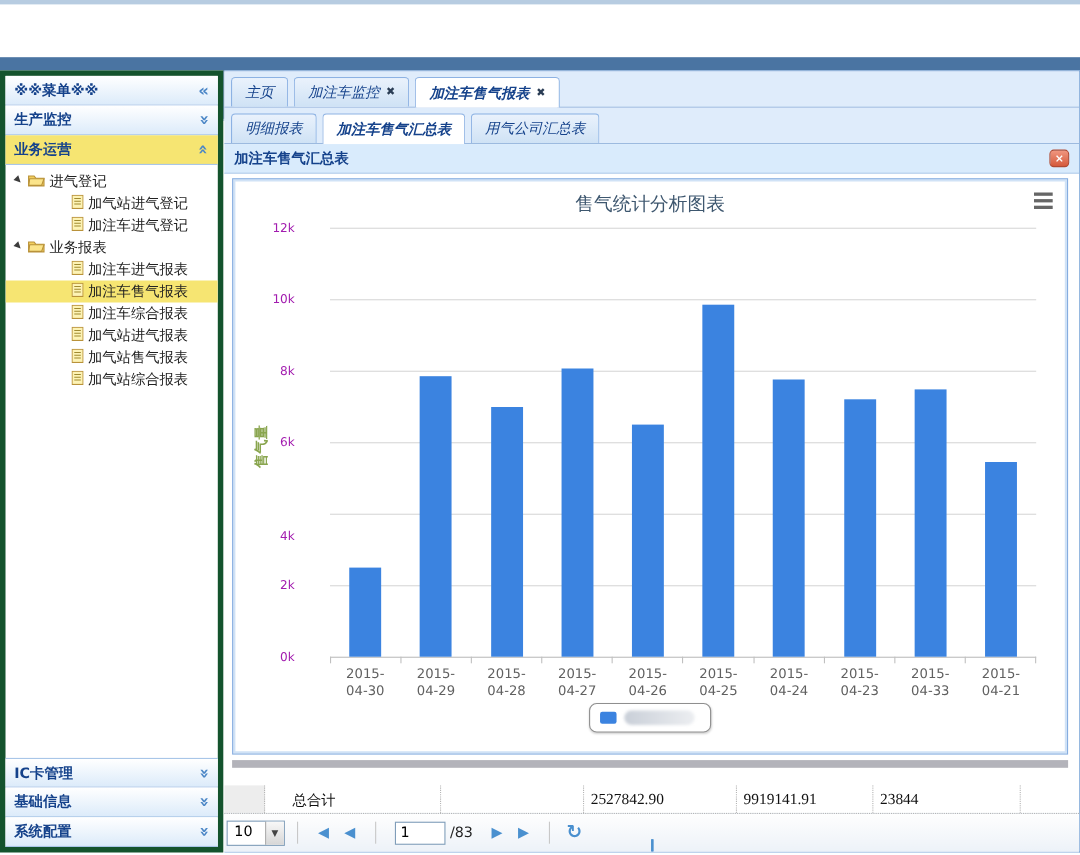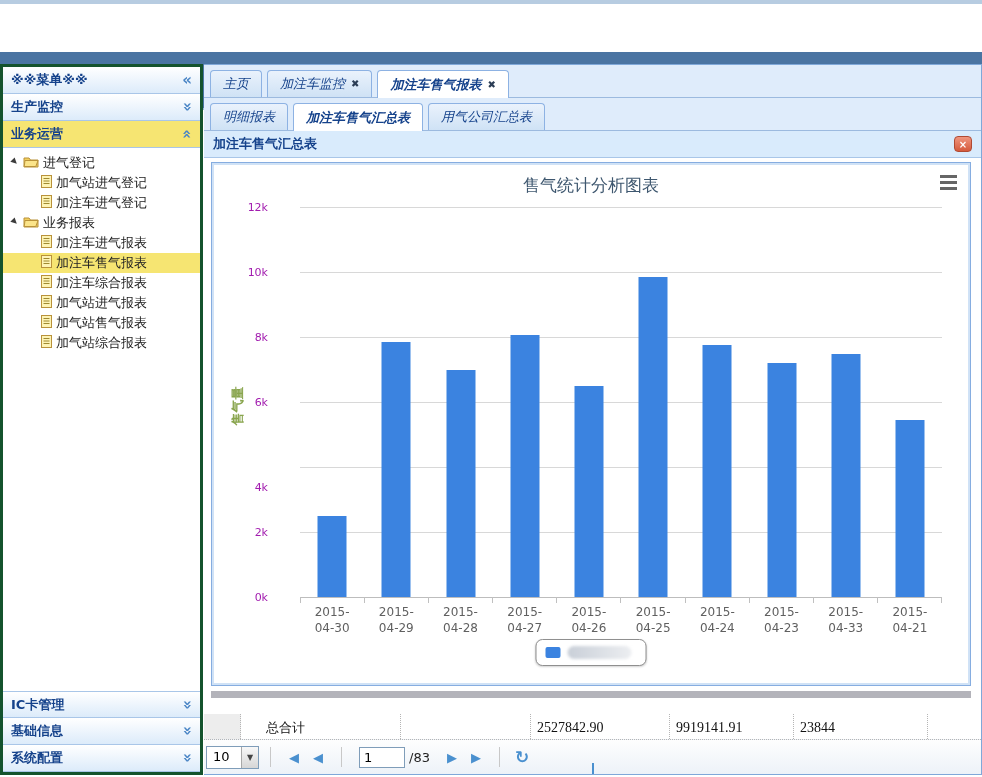--- a/index.html
+++ b/index.html
@@ -5,33 +5,33 @@
   * { margin:0; padding:0; box-sizing:border-box; }
   html,body { width:982px; height:777px; }
   body { position:relative; font-family:"DejaVu Sans","Liberation Sans",sans-serif; background:#fff; overflow:hidden; }
 
   
   .top-strip { position:absolute; left:0; top:0; width:982px; height:4px; background:#b7cce1; }
   .app-header { position:absolute; left:0; top:4px; width:982px; height:58px; background:#4a74a2; border-bottom:2px solid #9db9d6;margin-top:48px; }
   .app-title { position:absolute; left:95px; top:7px; font-size:34px; letter-spacing:3px; color:#fff; }
 
   
-  .sidebar { position:absolute; left:0; top:64px; width:203px; height:711px; background:#fff; border:3px solid #14532d; display:flex; flex-direction:column; }
+  .sidebar { position:absolute; left:0; top:64px; width:203px; height:711px; background:#fff; border:5px solid #14532d; display:flex; flex-direction:column; }
   .acc-header { height:27px; flex:0 0 27px; display:flex; align-items:center; justify-content:space-between; padding:0 8px; font-size:13px; font-weight:bold; color:#15428b; background:linear-gradient(#ffffff,#dcebfa); border-bottom:1px solid #a9c6e8; cursor:pointer; }
   .acc-header.bordered-top { border-top:1px solid #a9c6e8; }
   .acc-header.selected { background:#f6e572;gap:16px; }
   .chev { display:inline-block; color:#4b86c6; font-weight:bold; font-size:15px; line-height:10px; }
   .chev.down { transform:rotate(-90deg); }
   .chev.up { transform:rotate(90deg); }
   .tree { flex:1 1 auto; overflow:hidden; padding-top:5px; }
   .tree-row { height:20px; display:flex; align-items:center; font-size:13px; color:#222; cursor:pointer; white-space:nowrap; }
   .tree-row.selected { background:#f6e572; }
   .tw-arrow { width:12px; margin-left:8px; font-size:8px; color:#3c3c3c; transform:rotate(45deg); }
   .tw-folder { margin-right:4px; }
-  .tree-row.leaf { padding-left:38px; }
+  .tree-row.leaf { padding-left:60px; }
   .tw-doc { margin-right:4px; }
   .sidebar-bottom { margin-top:auto; }
 
   
   .main { position:absolute; left:204px; top:64px; width:778px; height:711px; border:1px solid #7fa8d9; border-left:none; background:#fff; display:flex; flex-direction:column; }
   .tabrow { flex:0 0 33px; background:#dfecfb; border-bottom:1px solid #9cbadf; display:flex; align-items:flex-end; padding:0 0 0 6px; gap:5px;font-style:italic; }
   .tab { display:inline-flex; align-items:center; gap:6px; height:27px; padding:0 12px; border:1px solid #8db2e3; border-bottom:none; border-radius:4px 4px 0 0; background:linear-gradient(#eaf2fc,#cfe2f5); color:#15428b; font-size:13px; cursor:pointer; }
   .tab.active { background:#fff; font-weight:bold; height:28px; margin-bottom:-1px; }
   .tab-close { font-size:10px; font-weight:bold; color:#2b3d55; line-height:10px; }
 

